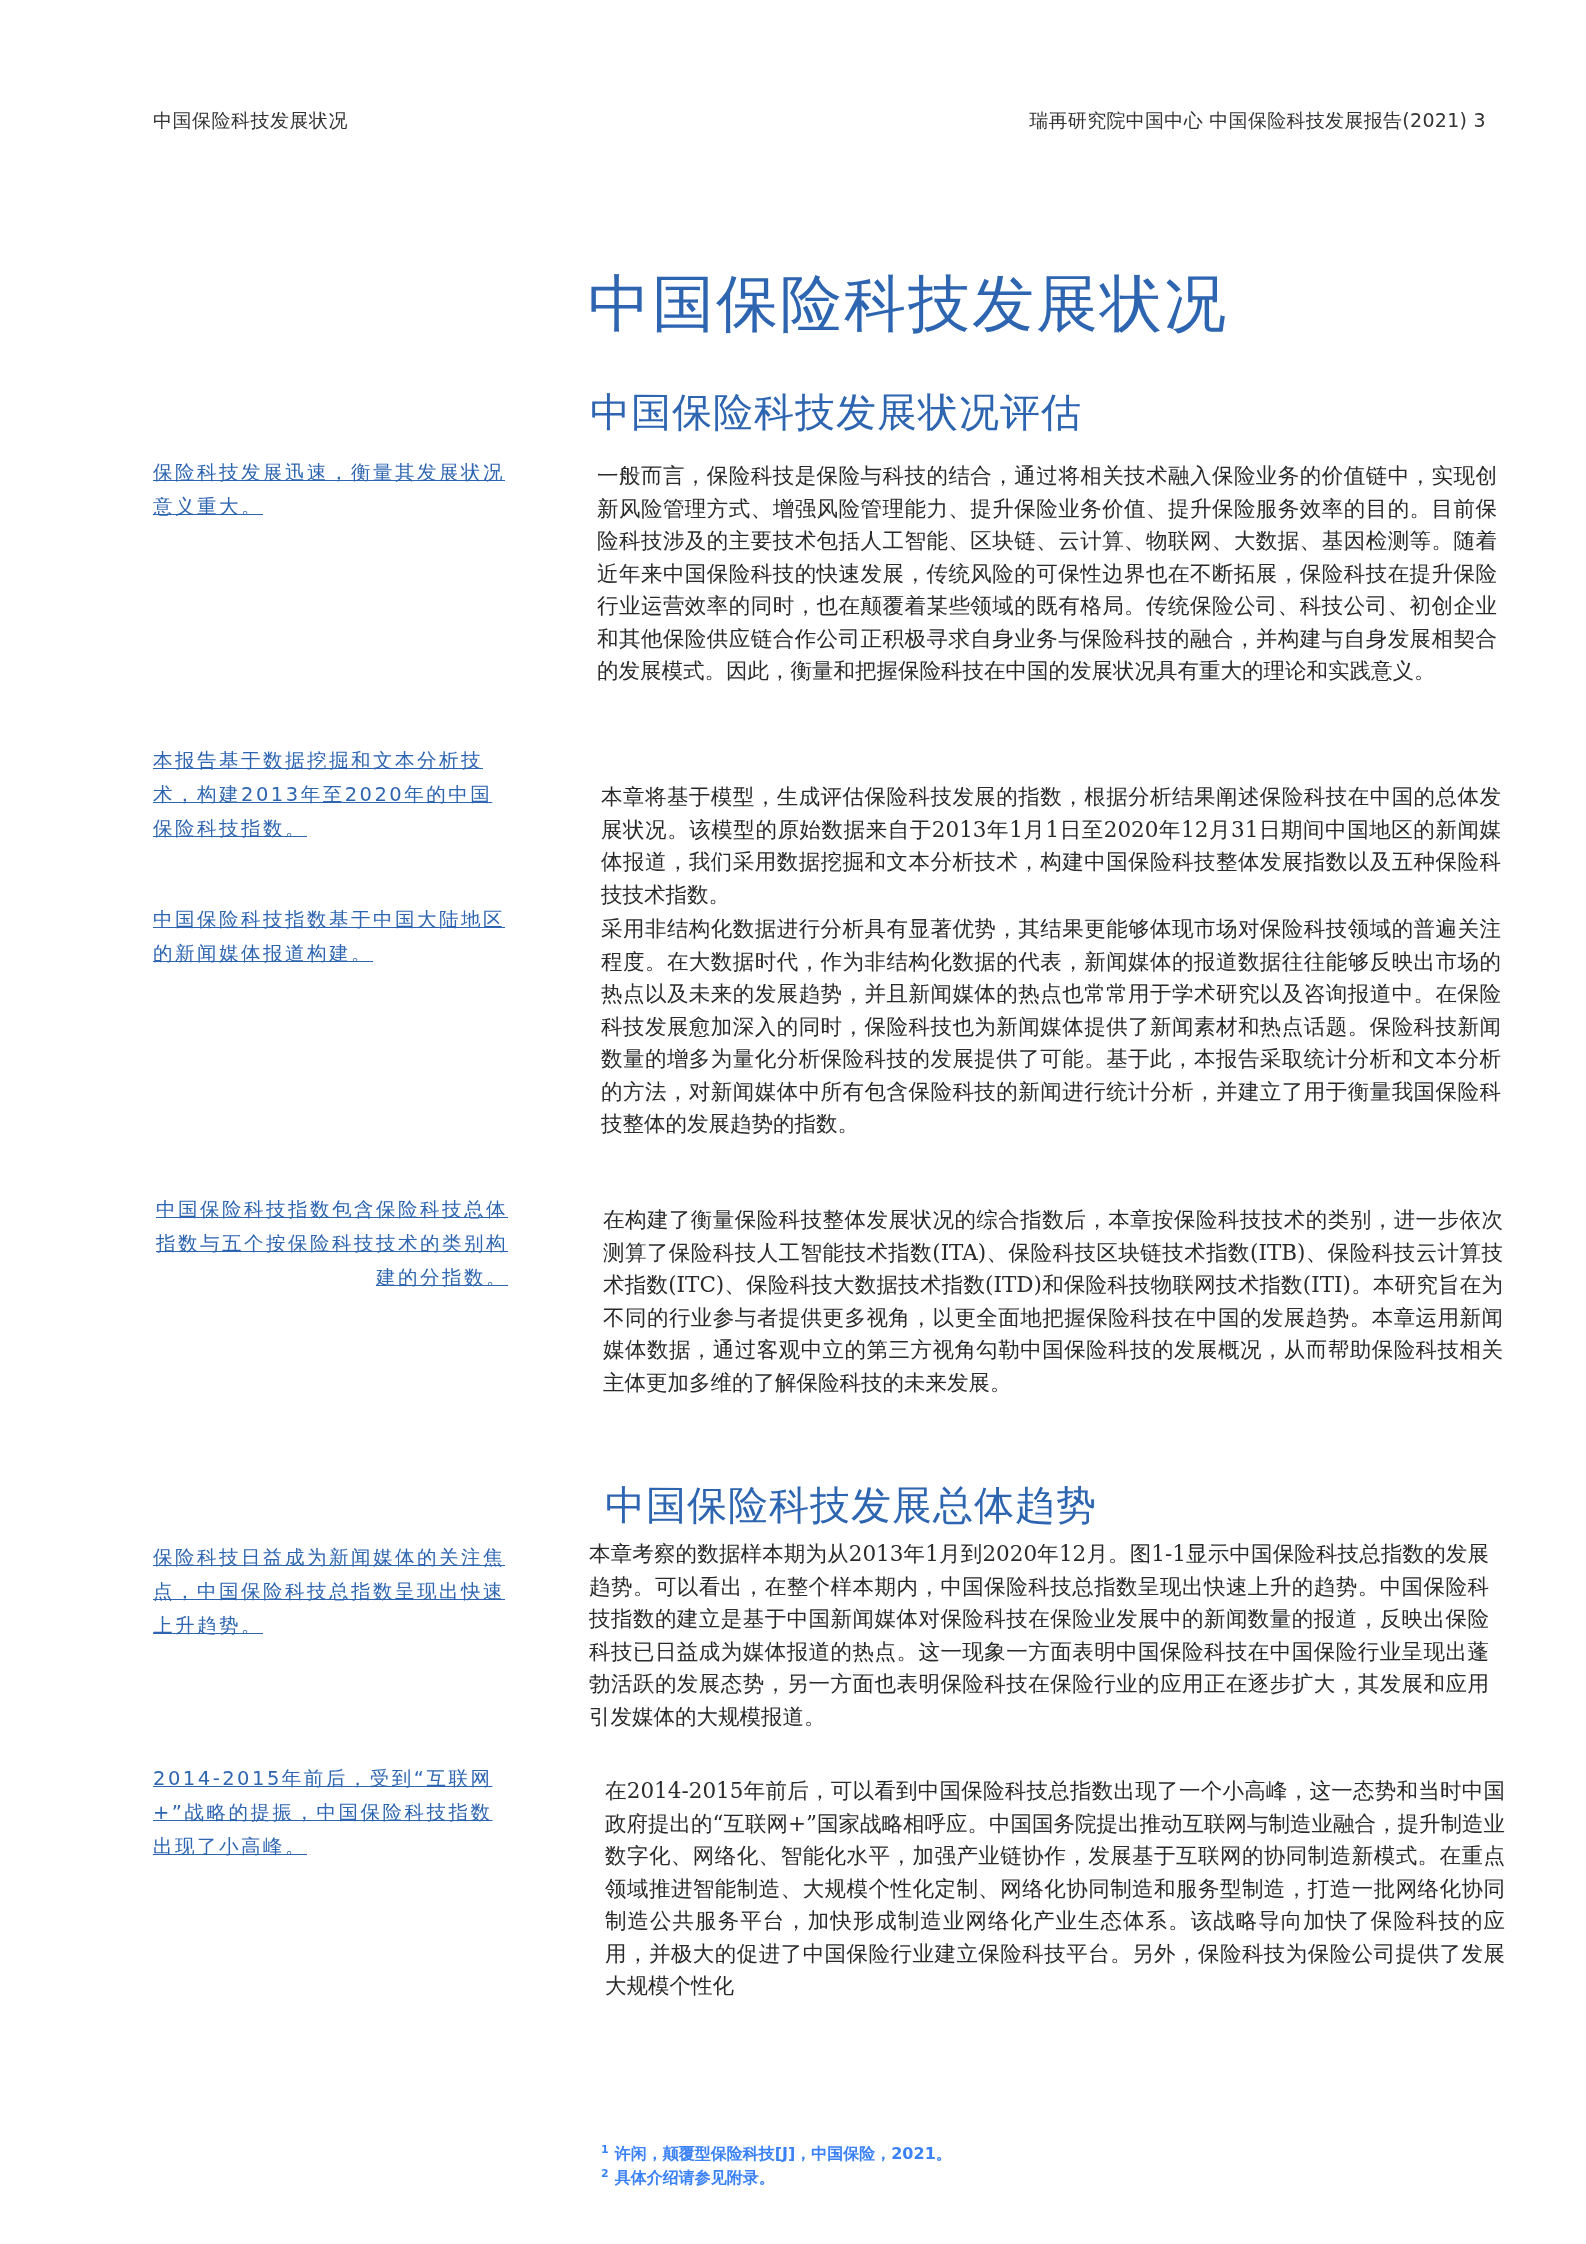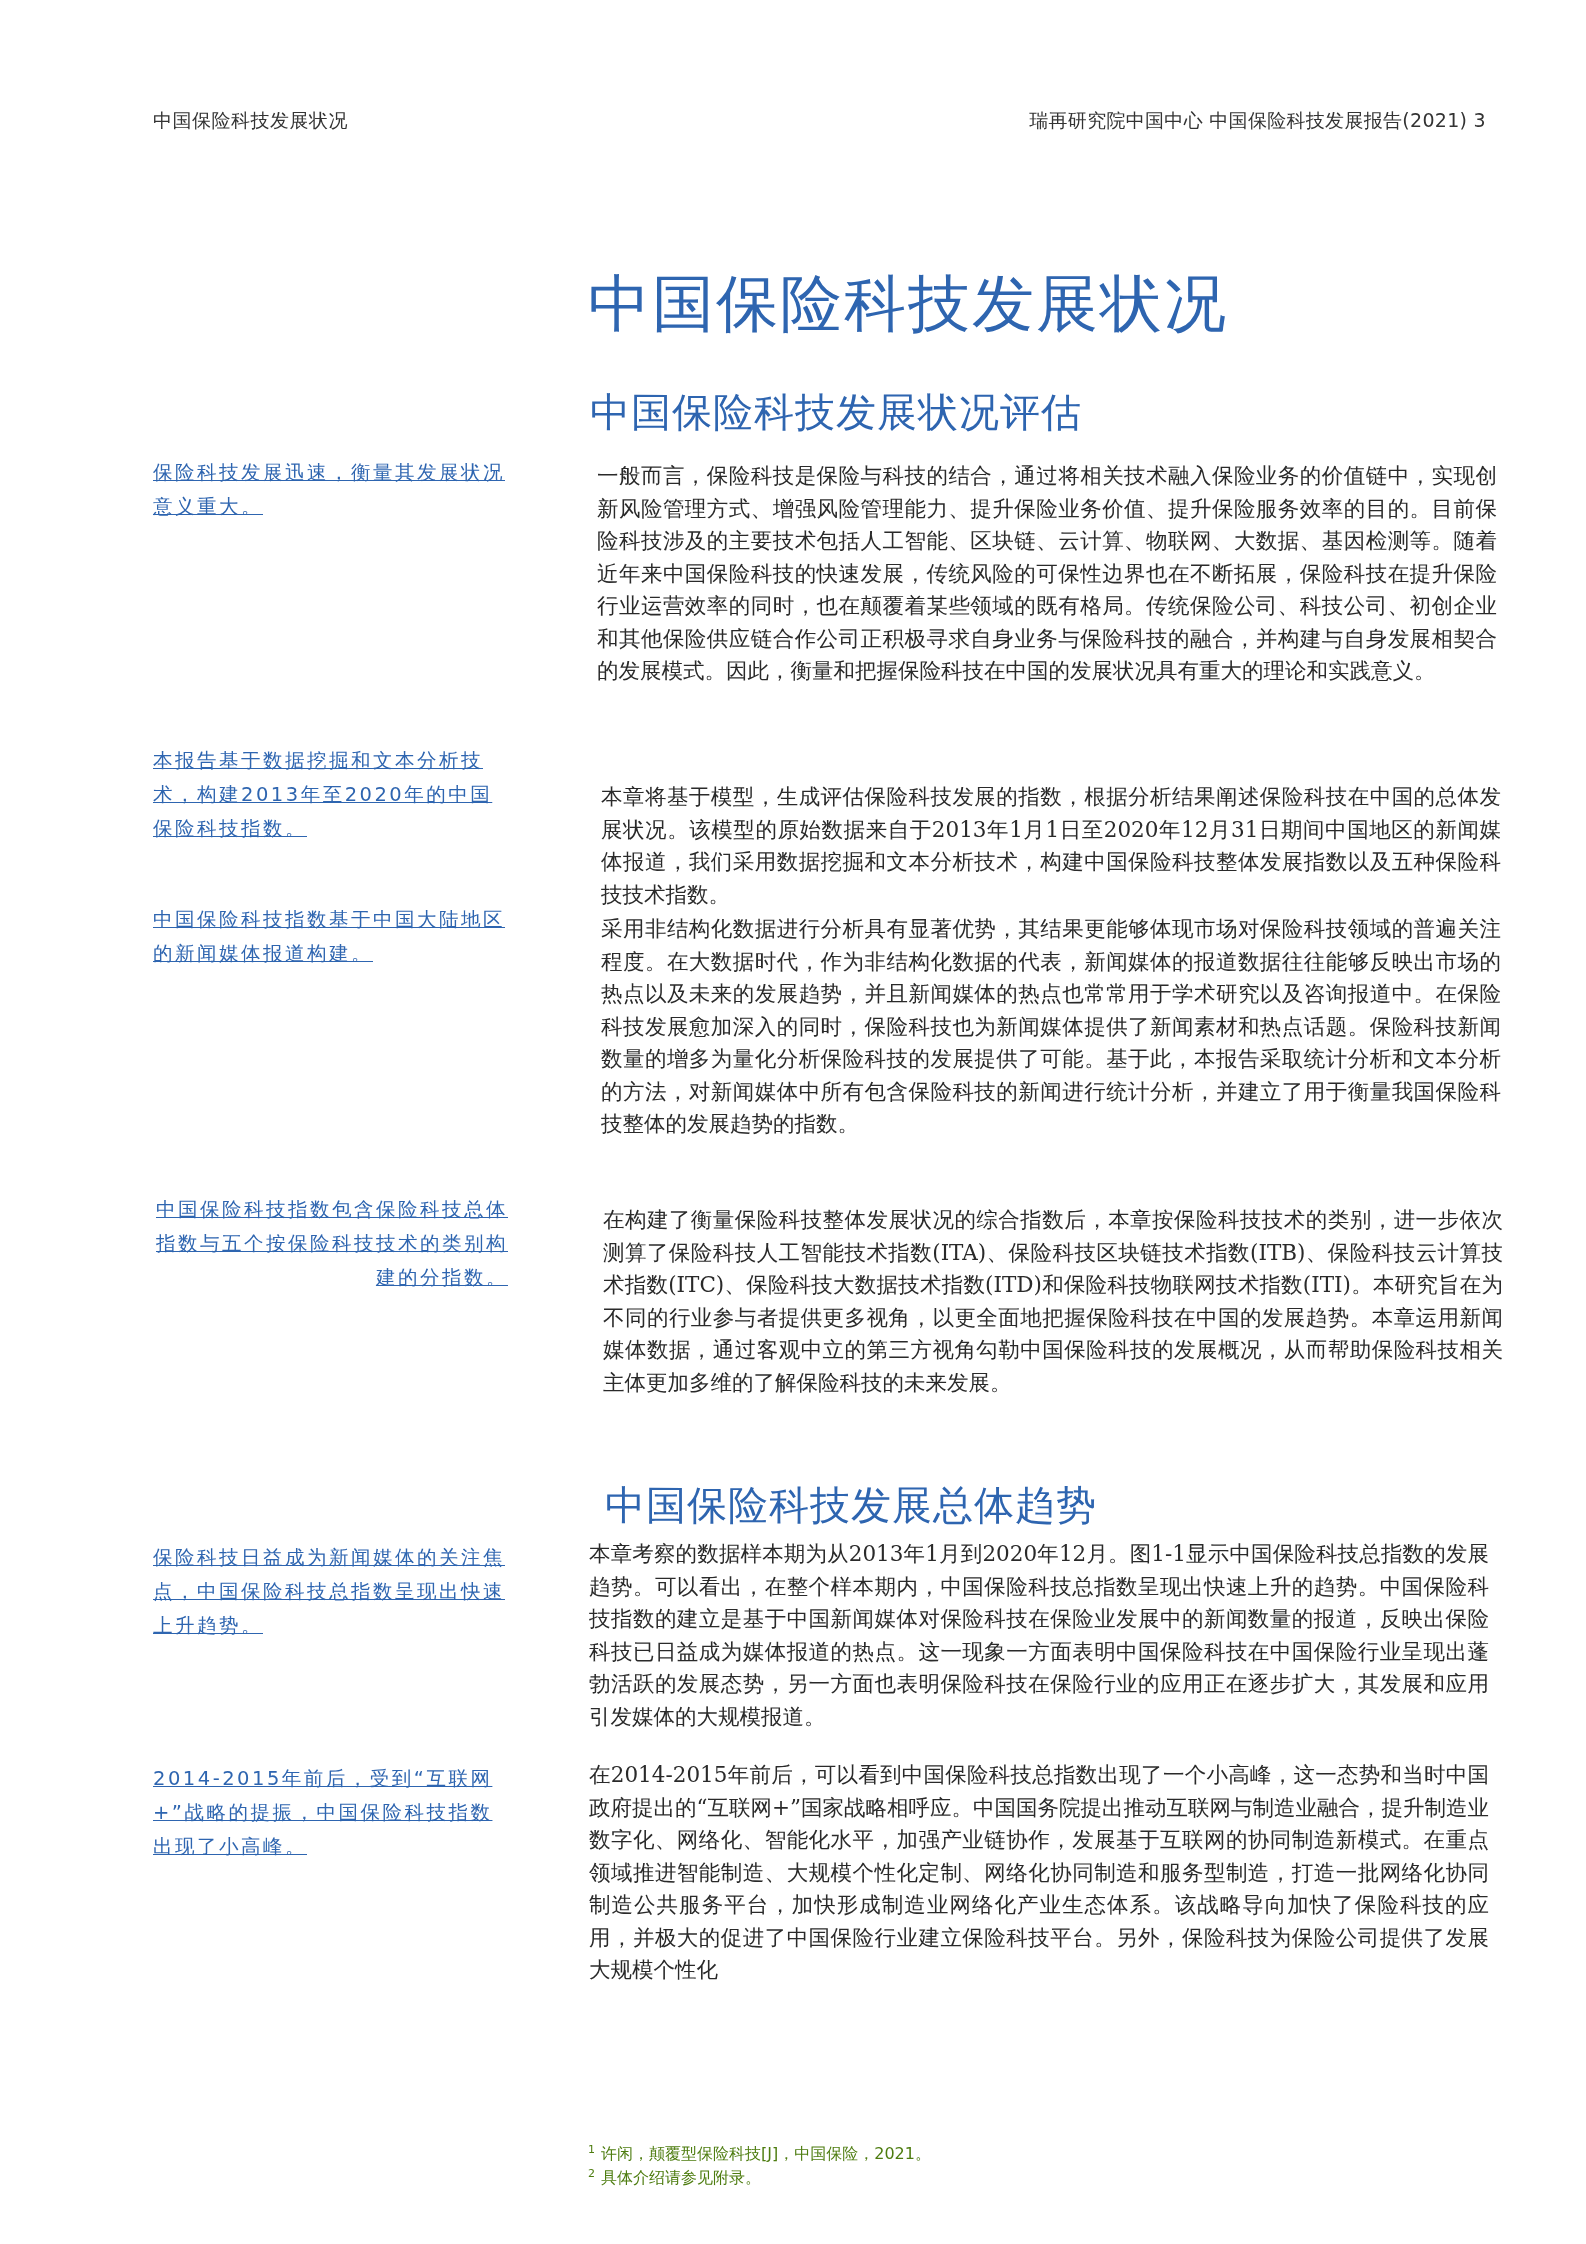--- a/index.html
+++ b/index.html
@@ -69,25 +69,26 @@
       left: 589px;
       width: 900px;
       font-size: 21.5px;
       line-height: 32.5px;
       color: #2a2a2a;
       text-align: justify;
       font-family: "DejaVu Serif", "Liberation Serif", serif;
     }
     .footnotes {
       position: absolute;
-      left: 588px;
+      left: 601px;
       top: 2140px;
       font-size: 16px;
       line-height: 20px;
-      color: #4d7c0f;
+      color: #3b82f6;
+      font-weight: bold;
     }
     .footnote sup {
       font-size: 11px;
       vertical-align: 6px;
       margin-right: 6px;
     }
   </style>
 </head>
 <body>
 
@@ -111,21 +112,21 @@
 
 <div class="margin-note" style="top:1193px;text-align:right;">中国保险科技指数包含保险科技总体指数与五个按保险科技技术的类别构建的分指数。</div>
 <p class="body-para" style="top:1190px;margin:14px;">在构建了衡量保险科技整体发展状况的综合指数后，本章按保险科技技术的类别，进一步依次测算了保险科技人工智能技术指数(ITA)、保险科技区块链技术指数(ITB)、保险科技云计算技术指数(ITC)、保险科技大数据技术指数(ITD)和保险科技物联网技术指数(ITI)。本研究旨在为不同的行业参与者提供更多视角，以更全面地把握保险科技在中国的发展趋势。本章运用新闻媒体数据，通过客观中立的第三方视角勾勒中国保险科技的发展概况，从而帮助保险科技相关主体更加多维的了解保险科技的未来发展。</p>
 
 <h2 class="section-heading" style="top:1463px;margin:15px;font-weight:normal;">中国保险科技发展总体趋势</h2>
 
 <div class="margin-note" style="top:1541px;">保险科技日益成为新闻媒体的关注焦点，中国保险科技总指数呈现出快速上升趋势。</div>
 <p class="body-para" style="top:1538px;margin:0;">本章考察的数据样本期为从2013年1月到2020年12月。图1-1显示中国保险科技总指数的发展趋势。可以看出，在整个样本期内，中国保险科技总指数呈现出快速上升的趋势。中国保险科技指数的建立是基于中国新闻媒体对保险科技在保险业发展中的新闻数量的报道，反映出保险科技已日益成为媒体报道的热点。这一现象一方面表明中国保险科技在中国保险行业呈现出蓬勃活跃的发展态势，另一方面也表明保险科技在保险行业的应用正在逐步扩大，其发展和应用引发媒体的大规模报道。</p>
 
 <div class="margin-note" style="top:1762px;">2014-2015年前后，受到“互联网+”战略的提振，中国保险科技指数出现了小高峰。</div>
-<p class="body-para" style="top:1759px;margin:0;">在2014-2015年前后，可以看到中国保险科技总指数出现了一个小高峰，这一态势和当时中国政府提出的“互联网+”国家战略相呼应。中国国务院提出推动互联网与制造业融合，提升制造业数字化、网络化、智能化水平，加强产业链协作，发展基于互联网的协同制造新模式。在重点领域推进智能制造、大规模个性化定制、网络化协同制造和服务型制造，打造一批网络化协同制造公共服务平台，加快形成制造业网络化产业生态体系。该战略导向加快了保险科技的应用，并极大的促进了中国保险行业建立保险科技平台。另外，保险科技为保险公司提供了发展大规模个性化</p>
+<p class="body-para" style="top:1759px;margin:16px;">在2014-2015年前后，可以看到中国保险科技总指数出现了一个小高峰，这一态势和当时中国政府提出的“互联网+”国家战略相呼应。中国国务院提出推动互联网与制造业融合，提升制造业数字化、网络化、智能化水平，加强产业链协作，发展基于互联网的协同制造新模式。在重点领域推进智能制造、大规模个性化定制、网络化协同制造和服务型制造，打造一批网络化协同制造公共服务平台，加快形成制造业网络化产业生态体系。该战略导向加快了保险科技的应用，并极大的促进了中国保险行业建立保险科技平台。另外，保险科技为保险公司提供了发展大规模个性化</p>
 
 <div class="footnotes">
   <div class="footnote">
     <sup>1</sup><span>许闲，颠覆型保险科技[J]，中国保险，2021。</span>
   </div>
   <div class="footnote">
     <sup>2</sup><span>具体介绍请参见附录。</span>
   </div>
 </div>
 

